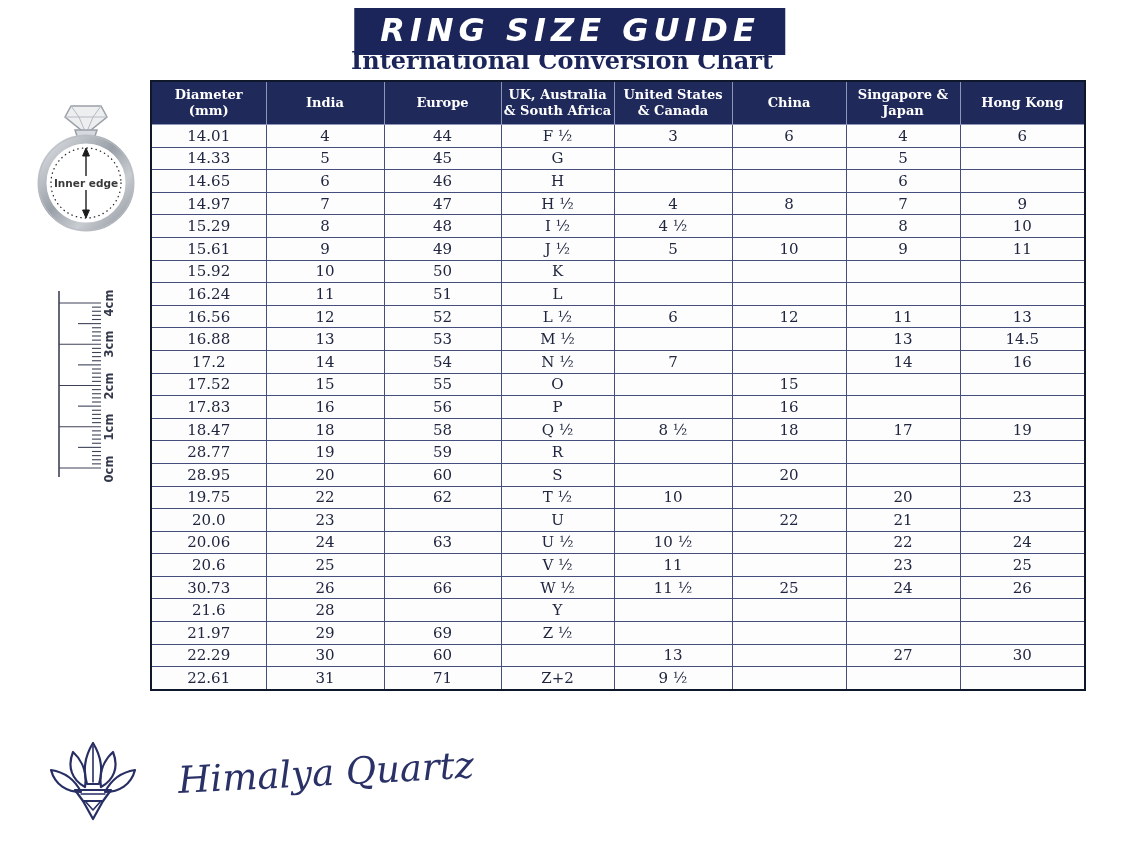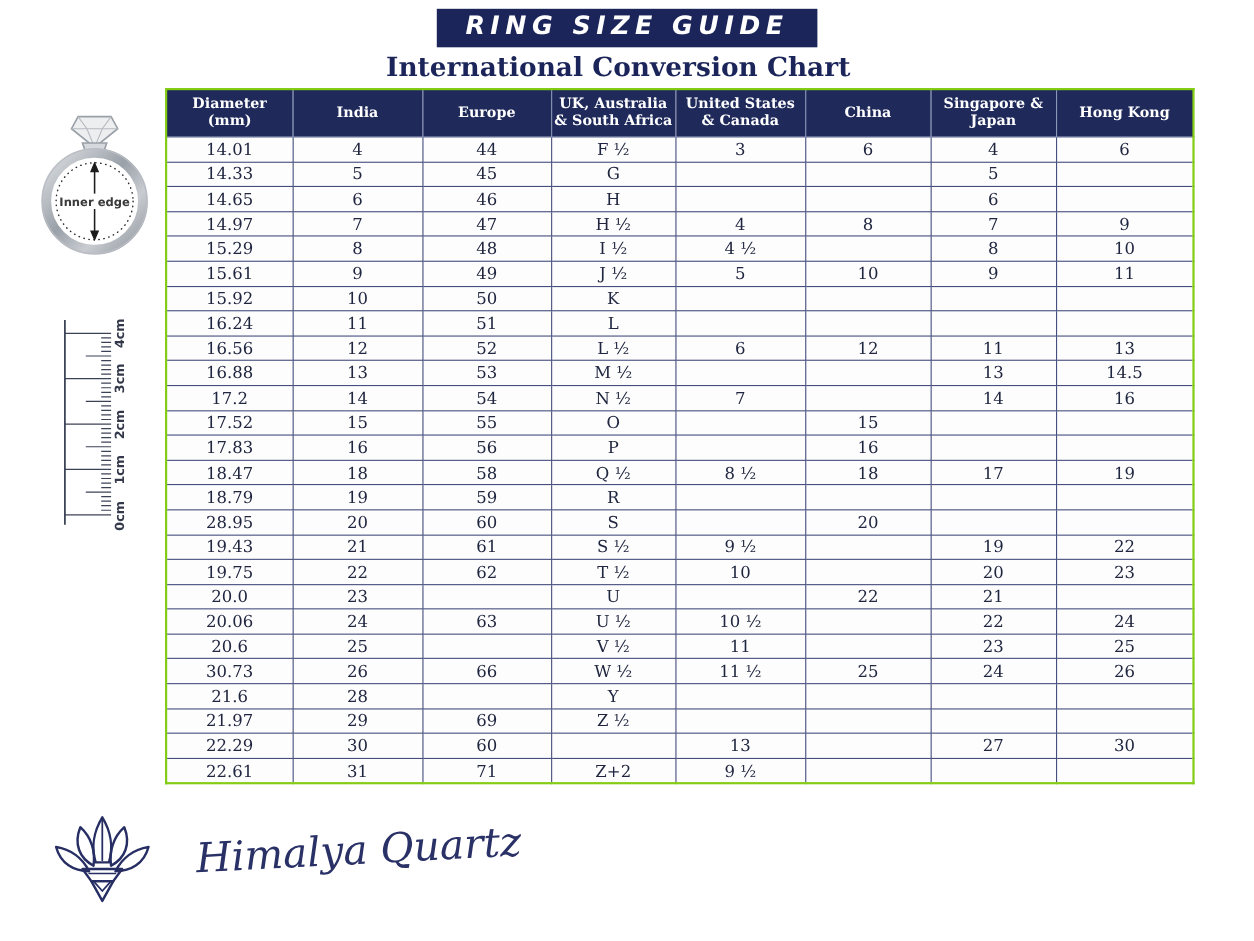--- a/index.html
+++ b/index.html
@@ -3,28 +3,28 @@
 <meta charset="utf-8">
 <style>
   html,body{margin:0;padding:0;background:#ffffff;}
   .page{position:relative;width:1140px;height:855px;background:#ffffff;overflow:hidden;
         font-family:"DejaVu Serif", serif;}
 
   
   .title-bar{position:absolute;top:8px;left:50%;transform:translateX(-50%);
              background:#1c2559;color:#ffffff;padding:3px 26px 6px 26px;
              font-family:"DejaVu Sans", sans-serif;font-style:italic;font-weight:600;
-             font-size:23px;letter-spacing:5px;white-space:nowrap;}
+             font-size:32px;letter-spacing:5px;white-space:nowrap;}
   .subtitle{position:absolute;top:46px;left:0;right:16px;text-align:center;
             color:#1c2559;font-weight:700;font-size:24px;font-family:"DejaVu Serif", serif;}
 
   
   table.conversion{position:absolute;left:150px;top:80px;width:934px;
                    border-collapse:collapse;table-layout:fixed;
-                   border:2px solid #84cc16;}
+                   border:2px solid #0f172a;}
   table.conversion th{background:#1f2a5b;color:#ffffff;font-weight:600;
                       font-size:13px;line-height:1.25;height:42px;padding:0 2px;
                       border:1px solid #8d95b8;font-family:"DejaVu Serif", serif;}
   table.conversion td{border:1px solid #454e7c;height:21.6px;padding:0;
                       text-align:center;vertical-align:middle;
                       font-size:15px;color:#20263f;background:#fdfdfe;}
 
   
   .ring-wrap{position:absolute;left:24px;top:92px;width:124px;height:142px;}
   .ruler-wrap{position:absolute;left:55px;top:283px;width:75px;height:202px;}
@@ -289,48 +289,38 @@
           <td>18.47</td>
           <td>18</td>
           <td>58</td>
           <td>Q ½</td>
           <td>8 ½</td>
           <td>18</td>
           <td>17</td>
           <td>19</td>
         </tr>
         <tr>
-          <td>18.79</td>
+          <td>28.77</td>
           <td>19</td>
           <td>59</td>
           <td>R</td>
           <td></td>
           <td></td>
           <td></td>
           <td></td>
         </tr>
         <tr>
           <td>28.95</td>
           <td>20</td>
           <td>60</td>
           <td>S</td>
           <td></td>
           <td>20</td>
           <td></td>
           <td></td>
-        </tr>
-        <tr>
-          <td>19.43</td>
-          <td>21</td>
-          <td>61</td>
-          <td>S ½</td>
-          <td>9 ½</td>
-          <td></td>
-          <td>19</td>
-          <td>22</td>
         </tr>
         <tr>
           <td>19.75</td>
           <td>22</td>
           <td>62</td>
           <td>T ½</td>
           <td>10</td>
           <td></td>
           <td>20</td>
           <td>23</td>

